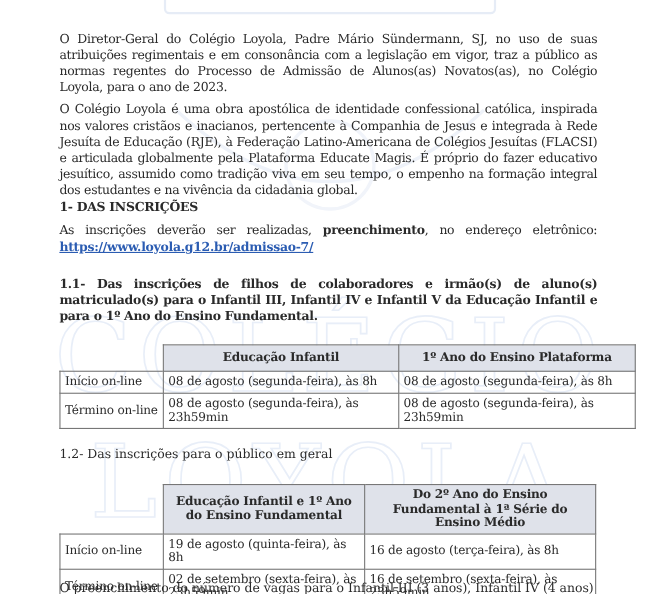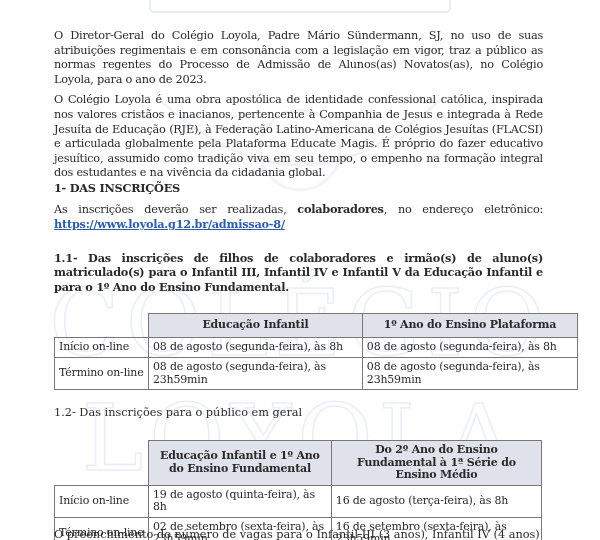--- a/index.html
+++ b/index.html
@@ -36,23 +36,23 @@
   <circle cx="300" cy="150" r="40" fill="none" stroke="#f1f4fa" stroke-width="3"></circle>
   <text x="300" y="355" text-anchor="middle" font-family="DejaVu Serif, serif" font-size="92" fill="none" stroke="#e8eef8" stroke-width="1.5" letter-spacing="6">COLÉGIO</text>
   <text x="300" y="470" text-anchor="middle" font-family="DejaVu Serif, serif" font-size="92" fill="none" stroke="#e8eef8" stroke-width="1.5" letter-spacing="6">LOYOLA</text>
 </svg>
 
 <div class="page">
   <p>O Diretor-Geral do Colégio Loyola, Padre Mário Sündermann, SJ, no uso de suas atribuições regimentais e em consonância com a legislação em vigor, traz a público as normas regentes do Processo de Admissão de Alunos(as) Novatos(as), no Colégio Loyola, para o ano de 2023.</p>
   <p class="p2">O Colégio Loyola é uma obra apostólica de identidade confessional católica, inspirada nos valores cristãos e inacianos, pertencente à Companhia de Jesus e integrada à Rede Jesuíta de Educação (RJE), à Federação Latino-Americana de Colégios Jesuítas (FLACSI) e articulada globalmente pela Plataforma Educate Magis. É próprio do fazer educativo jesuítico, assumido como tradição viva em seu tempo, o empenho na formação integral dos estudantes e na vivência da cidadania global.</p>
   <p class="h1">1- DAS INSCRIÇÕES</p>
   <p class="p3" style="text-align-last:justify;">
-    <span>As inscrições deverão ser realizadas, </span><b>colaboradores</b><span>, no endereço eletrônico:</span>
+    <span>As inscrições deverão ser realizadas, </span><b>preenchimento</b><span>, no endereço eletrônico:</span>
   </p>
-  <p><a class="link">https://www.loyola.g12.br/admissao-8/</a></p>
+  <p><a class="link">https://www.loyola.g12.br/admissao-7/</a></p>
   <p class="h11">1.1- Das inscrições de filhos de colaboradores e irmão(s) de aluno(s) matriculado(s) para o Infantil III, Infantil IV e Infantil V da Educação Infantil e para o 1º Ano do Ensino Fundamental.</p>
 </div>
 
 <table class="t1">
   <tbody>
       <tr>
     <th class="blank"></th>
     <th>Educação Infantil</th>
     <th>1º Ano do Ensino Plataforma</th>
   </tr>

